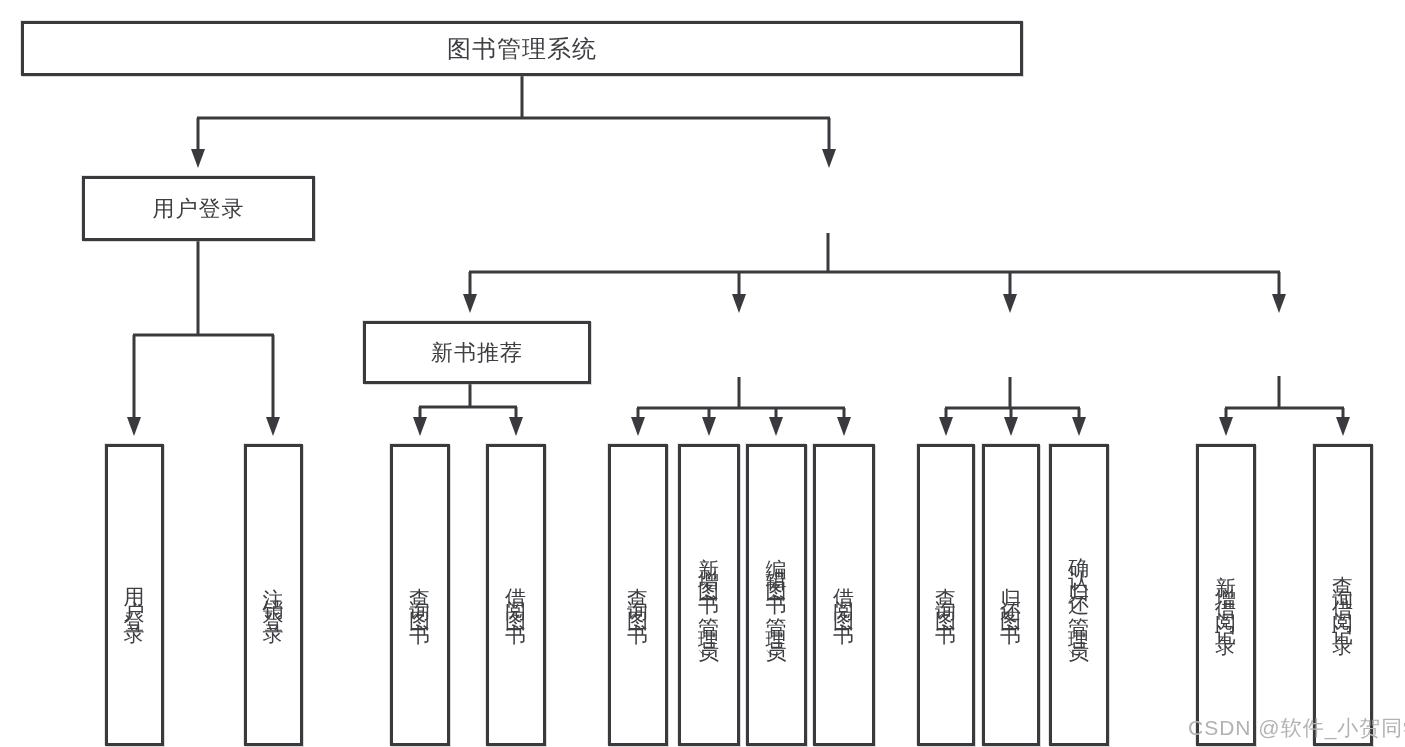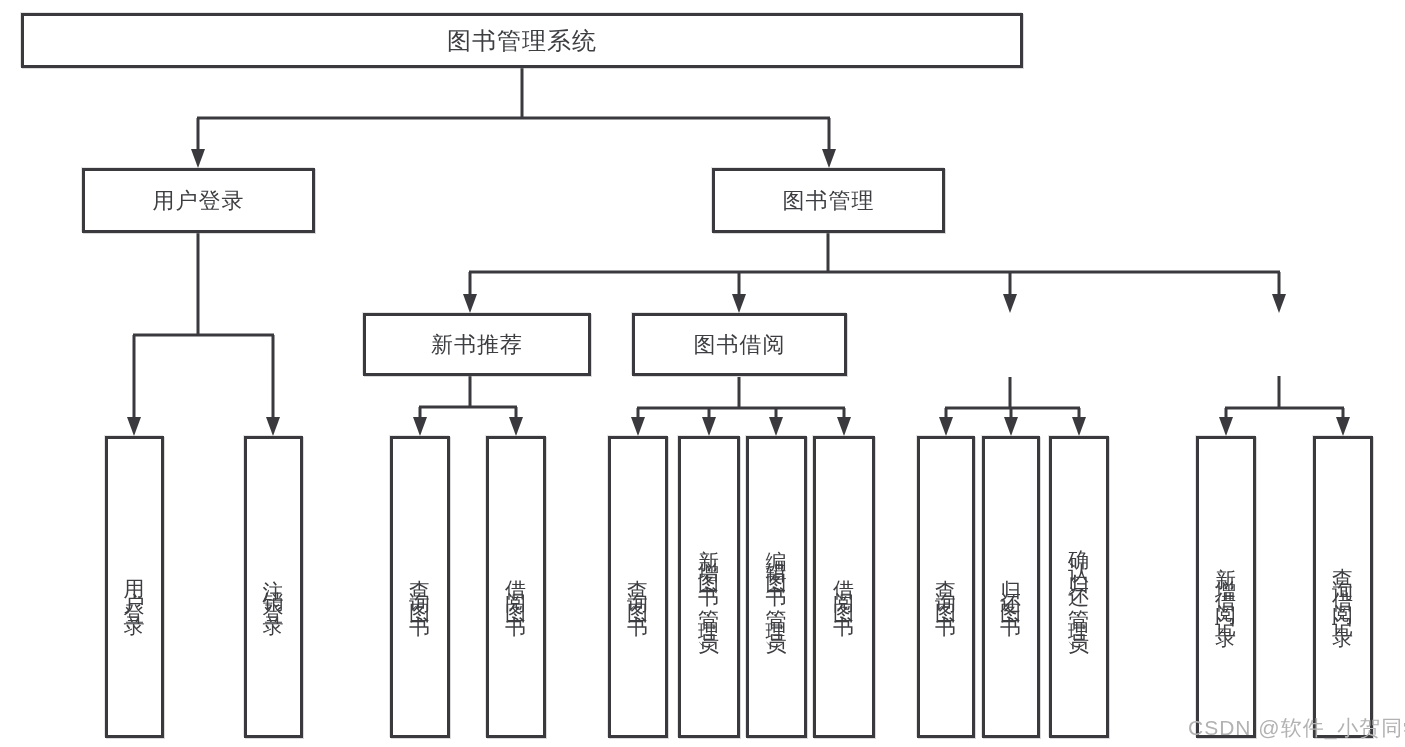--- a/index.html
+++ b/index.html
@@ -13,20 +13,21 @@
   .canvas{
     position:relative;width:1405px;height:747px;background:var(--bg);overflow:hidden;
   }
   .connectors{position:absolute;left:0;top:0;z-index:1;}
   .node{
     position:absolute;box-sizing:border-box;
     border:3px solid var(--line);background:#fff;
     display:flex;align-items:center;justify-content:center;
     color:var(--text);z-index:2;
     box-shadow:1px 1px 0 rgba(150,150,150,.35),-1px -1px 0 rgba(150,150,150,.25);
+    margin-top:8px;
   }
   .root{left:21px;top:13px;width:1002px;height:55px;font-size:24px;letter-spacing:1px;}
   .branch{font-size:22px;letter-spacing:1px;}
   .lv2{top:168px;width:233px;height:65px;}
   .lv3{top:313px;height:63px;}
   .leaf{top:436px;height:302px;}
   .leaf .vtxt{
     writing-mode:vertical-rl;text-orientation:mixed;
     font-size:21px;letter-spacing:12px;line-height:1;
     white-space:nowrap;
@@ -104,29 +105,23 @@
     </g>
   </svg>
 
   <div class="node root">
     <span>图书管理系统</span>
   </div>
 
   <div class="node branch lv2" style="left:82px;">
     <span>用户登录</span>
   </div>
-  <div class="node branch lv2" style="left:712px;">
-    <span>图书管理</span>
-  </div>
 
   <div class="node branch lv3" style="left:363px;width:228px;">
     <span>新书推荐</span>
-  </div>
-  <div class="node branch lv3" style="left:632px;width:215px;">
-    <span>图书借阅</span>
   </div>
 
   <div class="node leaf" style="left:105px;width:59px;">
     <span class="vtxt">用户登录</span>
   </div>
   <div class="node leaf" style="left:244px;width:59px;">
     <span class="vtxt">注销登录</span>
   </div>
   <div class="node leaf" style="left:390px;width:60px;">
     <span class="vtxt">查询图书</span>

